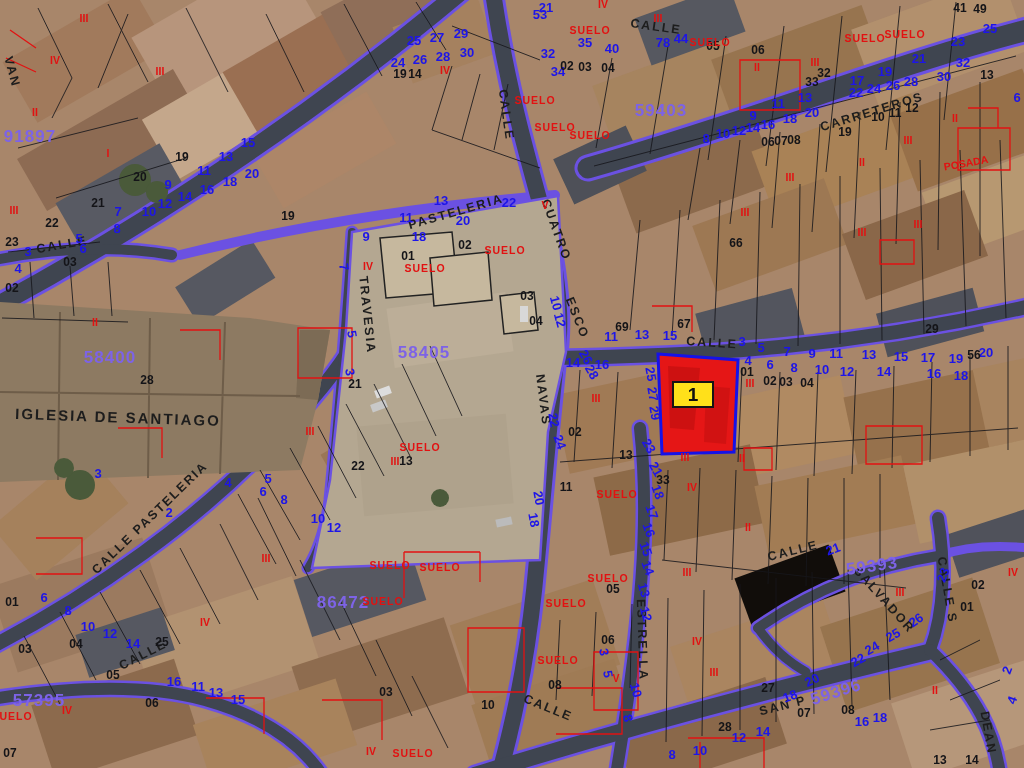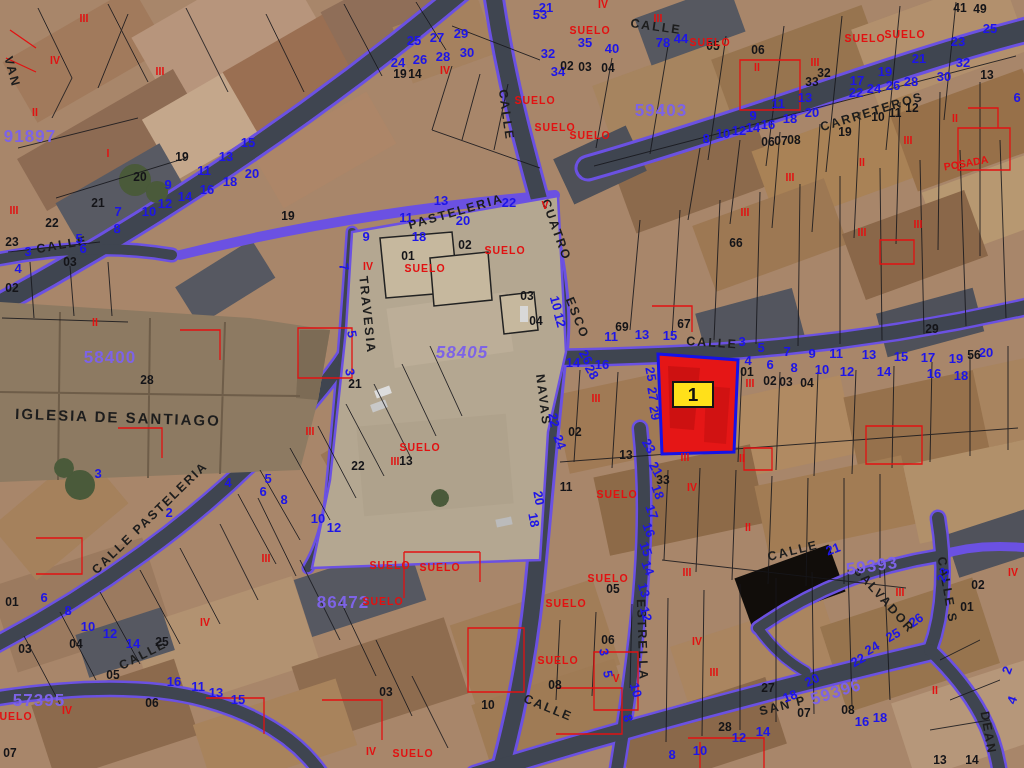--- a/index.html
+++ b/index.html
@@ -201,21 +201,21 @@
       <span class="lb street" style="left: 712px; top: 343px; transform: translate(-50%, -50%) rotate(4deg);">CALLE</span>
       <span class="lb street" style="left: 793px; top: 551px; transform: translate(-50%, -50%) rotate(-14deg);">CALLE</span>
       <span class="lb street" style="left: 884px; top: 600px; transform: translate(-50%, -50%) rotate(48deg);">SALVADOR</span>
       <span class="lb street" style="left: 548px; top: 708px; transform: translate(-50%, -50%) rotate(22deg);">CALLE</span>
       <span class="lb street" style="left: 783px; top: 706px; transform: translate(-50%, -50%) rotate(-14deg);">SAN P</span>
       <span class="lb street" style="left: 947px; top: 590px; transform: translate(-50%, -50%) rotate(80deg);">CALLE S</span>
       <span class="lb street" style="left: 988px; top: 733px; transform: translate(-50%, -50%) rotate(80deg);">DEAN</span>
       <span class="lb street" style="left: 12px; top: 72px; transform: translate(-50%, -50%) rotate(75deg);">VAN</span>
       <span class="lb block" style="left: 30px; top: 136px; transform: translate(-50%, -50%) rotate(0deg);">91897</span>
       <span class="lb block" style="left: 110px; top: 357px; transform: translate(-50%, -50%) rotate(0deg);">58400</span>
-      <span class="lb block" style="left: 462px; top: 352px; transform: translate(-50%, -50%) rotate(0deg); font-style: italic;">58405</span>
+      <span class="lb block" style="left: 424px; top: 352px; transform: translate(-50%, -50%) rotate(0deg);">58405</span>
       <span class="lb block" style="left: 661px; top: 110px; transform: translate(-50%, -50%) rotate(0deg);">59403</span>
       <span class="lb block" style="left: 343px; top: 602px; transform: translate(-50%, -50%) rotate(0deg);">86472</span>
       <span class="lb block" style="left: 39px; top: 700px; transform: translate(-50%, -50%) rotate(0deg);">57395</span>
       <span class="lb block" style="left: 872px; top: 566px; transform: translate(-50%, -50%) rotate(-8deg);">59393</span>
       <span class="lb block" style="left: 836px; top: 692px; transform: translate(-50%, -50%) rotate(-18deg);">59396</span>
       <span class="lb house" style="left: 28px; top: 251px; transform: translate(-50%, -50%) rotate(0deg);">3</span>
       <span class="lb house" style="left: 18px; top: 268px; transform: translate(-50%, -50%) rotate(0deg);">4</span>
       <span class="lb house" style="left: 79px; top: 238px; transform: translate(-50%, -50%) rotate(0deg);">5</span>
       <span class="lb house" style="left: 83px; top: 248px; transform: translate(-50%, -50%) rotate(0deg);">6</span>
       <span class="lb house" style="left: 118px; top: 211px; transform: translate(-50%, -50%) rotate(0deg);">7</span>

